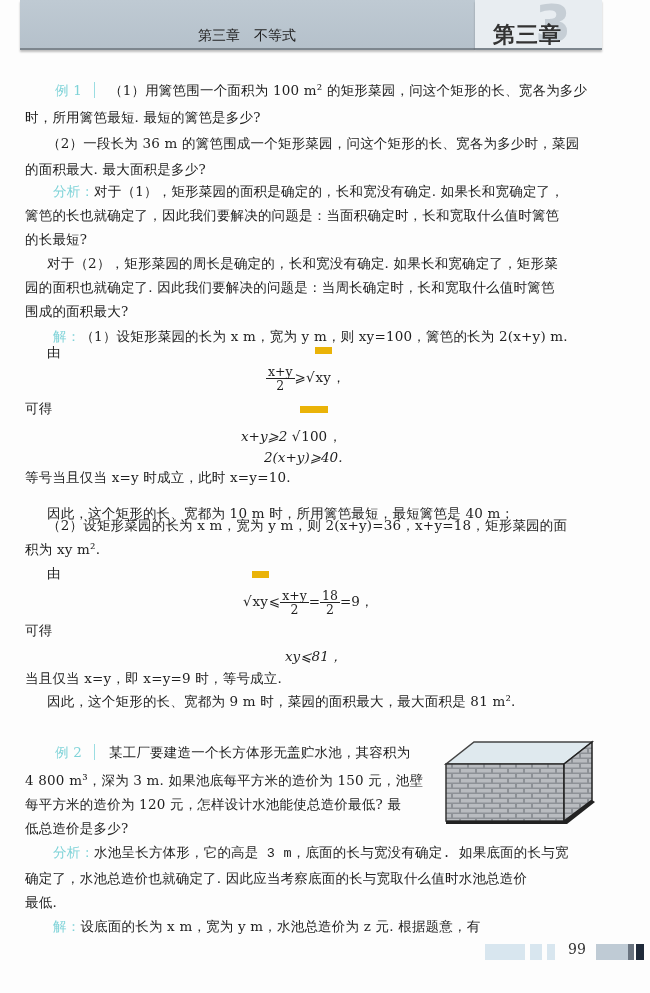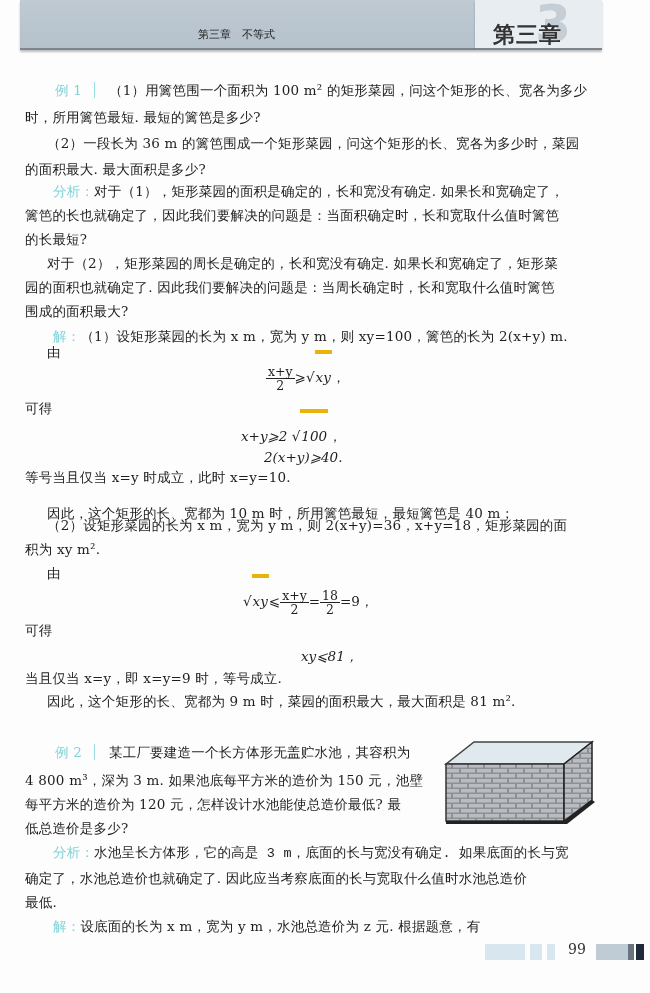--- a/index.html
+++ b/index.html
@@ -10,21 +10,21 @@
     color:#1e1e1e;
   }
   .header {
     position:absolute; left:20px; top:0; width:455px; height:48px;
     background:linear-gradient(180deg,#bfcad3 0%,#b5c1cb 100%);
     border-bottom:2px solid #7d868e;
     box-shadow:0 2px 2px rgba(0,0,0,0.25);
   }
   .header-title {
     position:absolute; left:178px; top:27px;
-    font-family:"DejaVu Sans", sans-serif; font-size:11px; color:#222;
+    font-family:"DejaVu Sans", sans-serif; font-size:14px; color:#222;
     white-space:pre;
   }
   .chapter-tab {
     position:absolute; left:475px; top:0; width:127px; height:48px;
     background:#e8edf1;
     border-bottom:2px solid #7d868e;
     box-shadow:0 2px 2px rgba(0,0,0,0.25);
     overflow:hidden;
   }
   .chapter-num {
@@ -43,21 +43,21 @@
   }
   .math { font-style:italic; }
   .tag {
     color:#7fd3d8; border-right:1px solid #9adde2; padding-right:12px; margin-right:14px;
   }
   .kw { color:#7fd3d8; }
   .eq { position:absolute; font-size:13.5px; white-space:nowrap; }
   .frac { display:inline-block; vertical-align:middle; text-align:center; font-size:12.5px; line-height:13px; }
   .frac .num { display:block; border-bottom:1px solid #222; padding:0 2px; }
   .frac .den { display:block; }
-  .sqrt { border-top:4px solid #eab308; padding:15px 1px; font-style:italic; }
+  .sqrt { border-top:7px solid #eab308; padding:15px 1px; }
   .footer-bar { position:absolute; top:944px; height:16px; }
   .page-num {
     position:absolute; left:568px; top:941px; font-size:14px; color:#333;
   }
   .pool { position:absolute; left:444px; top:738px; width:155px; height:95px; }
 </style>
 </head>
 <body>
 
 <div class="header">
@@ -102,21 +102,21 @@
 <div class="line" style="left:47px;top:503px;text-align:center;">因此，这个矩形的长、宽都为 10 m 时，所用篱笆最短，最短篱笆是 40 m；</div>
 <div class="line" style="left:47px;top:515px;">（2）设矩形菜园的长为 x m，宽为 y m，则 2(x+y)=36，x+y=18，矩形菜园的面</div>
 <div class="line" style="left:25px;top:539px;">积为 xy m².</div>
 <div class="line" style="left:47px;top:563px;">由</div>
 
 <div class="eq" style="left:243px;top:589px;">
   √<span class="sqrt">xy</span><span>⩽</span><span class="frac"><span class="num">x+y</span><span class="den">2</span></span>=<span class="frac"><span class="num" style="font-style:normal">18</span><span class="den">2</span></span><span>=9，</span>
 </div>
 
 <div class="line" style="left:25px;top:620px;">可得</div>
-<div class="eq math" style="left:301px;top:648px;">xy⩽81，</div>
+<div class="eq math" style="left:285px;top:648px;">xy⩽81，</div>
 <div class="line" style="left:25px;top:668px;">当且仅当 x=y，即 x=y=9 时，等号成立.</div>
 <div class="line" style="left:47px;top:691px;">因此，这个矩形的长、宽都为 9 m 时，菜园的面积最大，最大面积是 81 m².</div>
 
 <div class="line" style="left:55px;top:742px;">
   <span class="tag">例 2</span><span>某工厂要建造一个长方体形无盖贮水池，其容积为</span>
 </div>
 <div class="line" style="left:25px;top:770px;">4 800 m³，深为 3 m. 如果池底每平方米的造价为 150 元，池壁</div>
 <div class="line" style="left:25px;top:794px;">每平方米的造价为 120 元，怎样设计水池能使总造价最低? 最</div>
 <div class="line" style="left:25px;top:818px;">低总造价是多少?</div>
 

